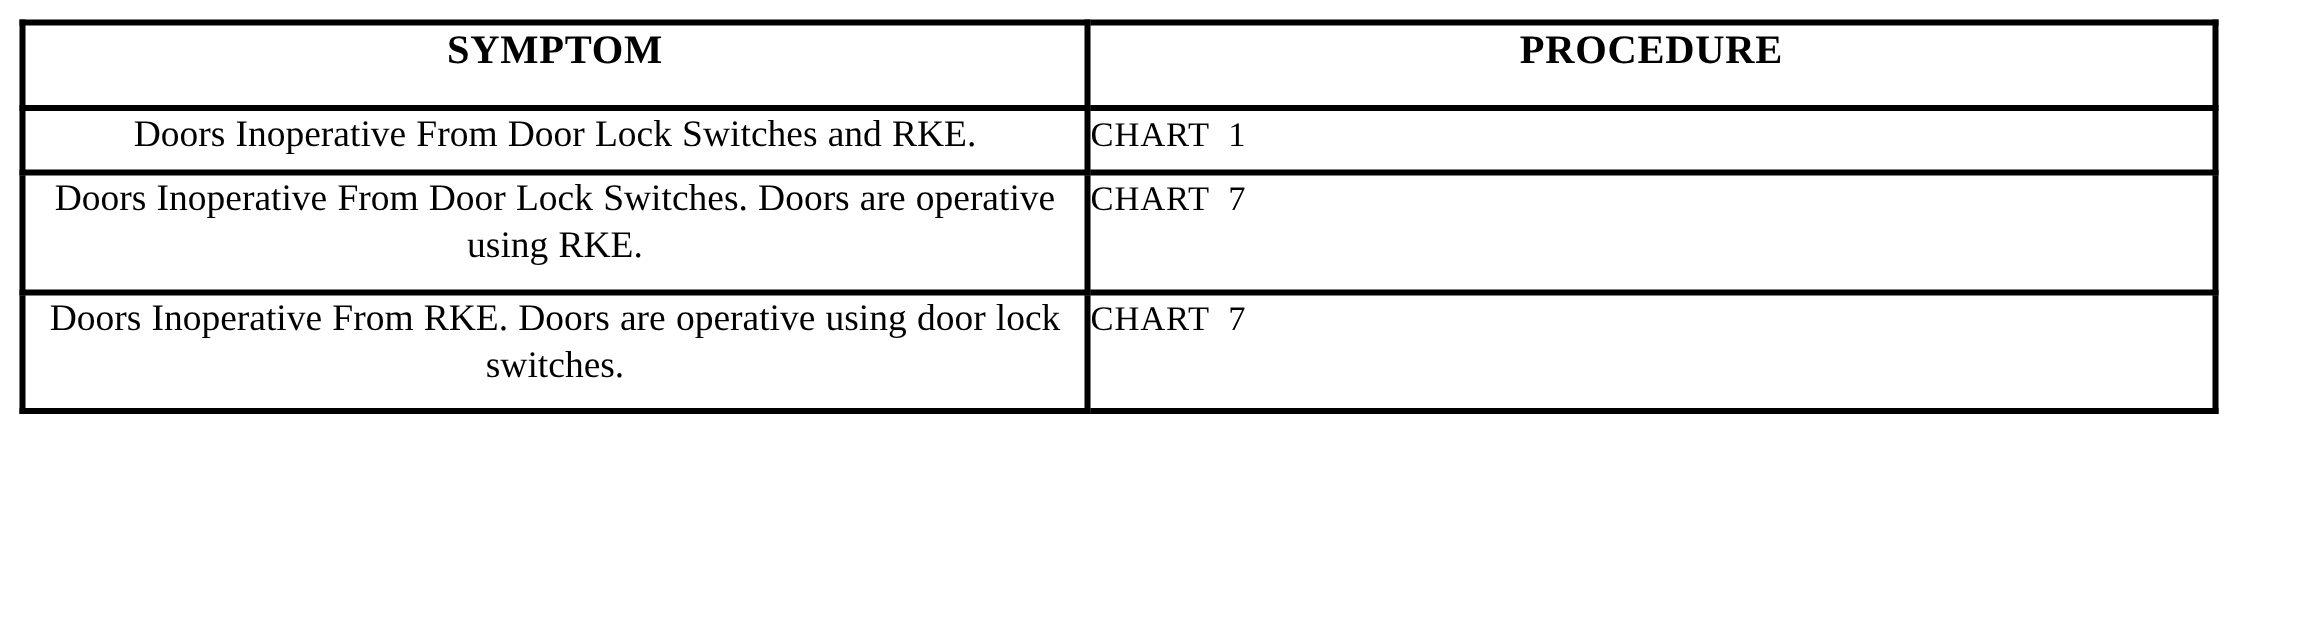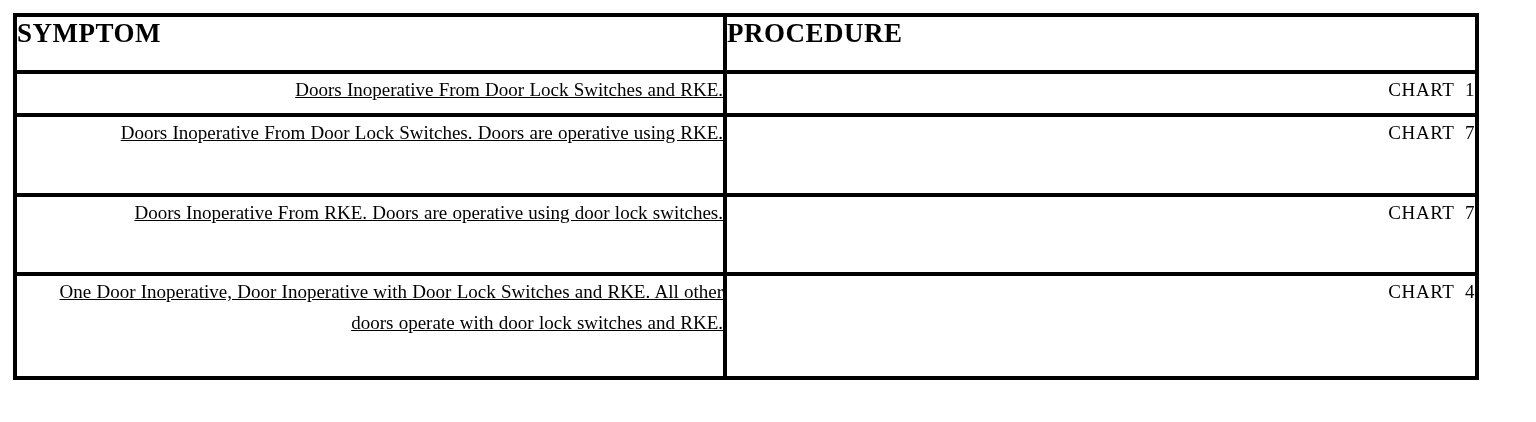--- a/index.html
+++ b/index.html
@@ -43,57 +43,56 @@
     vertical-align: top;
   }
 
   
   col.col-symptom { width: 710px; }
   col.col-procedure { width: 752px; }
 
   
   .hdr-cell {
     height: 53px;
-    text-align: left;
+    text-align: center;
     vertical-align: middle;
   }
   .hdr-label {
     display: block;
     font-size: 27px;
     font-weight: bold;
     letter-spacing: 0.5px;
     line-height: 30px;
     padding-top: 1px;
   }
 
   
   .symptom-cell {
     padding: 5px 10px 6px 17px;
     text-align: left;
   }
   .symptom-text {
     display: block;
-    font-size: 19px;
+    font-size: 25px;
     line-height: 31px;
-    text-align: right;
+    text-align: center;
     word-spacing: 0.5px;
-    text-decoration: underline;
   }
 
   .procedure-cell {
     text-align: center;
     padding: 6px 8px 6px 8px;
   }
   .procedure-text {
     display: block;
-    font-size: 19px;
+    font-size: 23px;
     line-height: 31px;
     letter-spacing: 0.6px;
     white-space: pre;
-    text-align: right;
+    text-align: left;
   }
 
   
   tr[data-row="0"] td { height: 39px; }
   tr[data-row="1"] td { height: 76px; margin-left: 40px; }
   tr[data-row="2"] td { height: 75px; margin-top: 48px; }
   tr[data-row="3"] td { height: 100px; }
 </style>
 </head>
 <body>
@@ -138,24 +137,16 @@
 
       <tr data-row="2">
         <td class="symptom-cell">
           <span class="symptom-text">Doors Inoperative From RKE. Doors are operative using door lock switches.</span>
         </td>
         <td class="procedure-cell">
           <span class="procedure-text">CHART  7</span>
         </td>
       </tr>
 
-      <tr data-row="3">
-        <td class="symptom-cell">
-          <span class="symptom-text">One Door Inoperative, Door Inoperative with Door Lock Switches and RKE. All other doors operate with door lock switches and RKE.</span>
-        </td>
-        <td class="procedure-cell">
-          <span class="procedure-text">CHART  4</span>
-        </td>
-      </tr>
     </tbody>
   </table>
 
 </div>
 
 </body></html>

